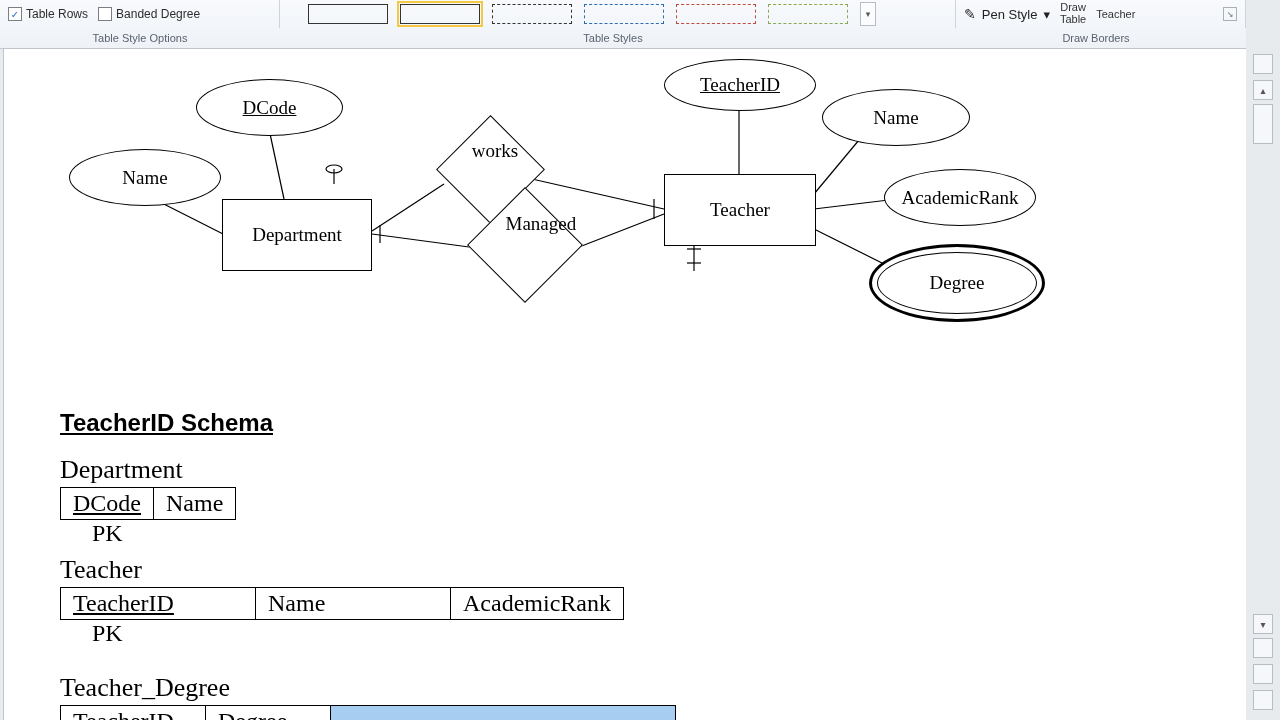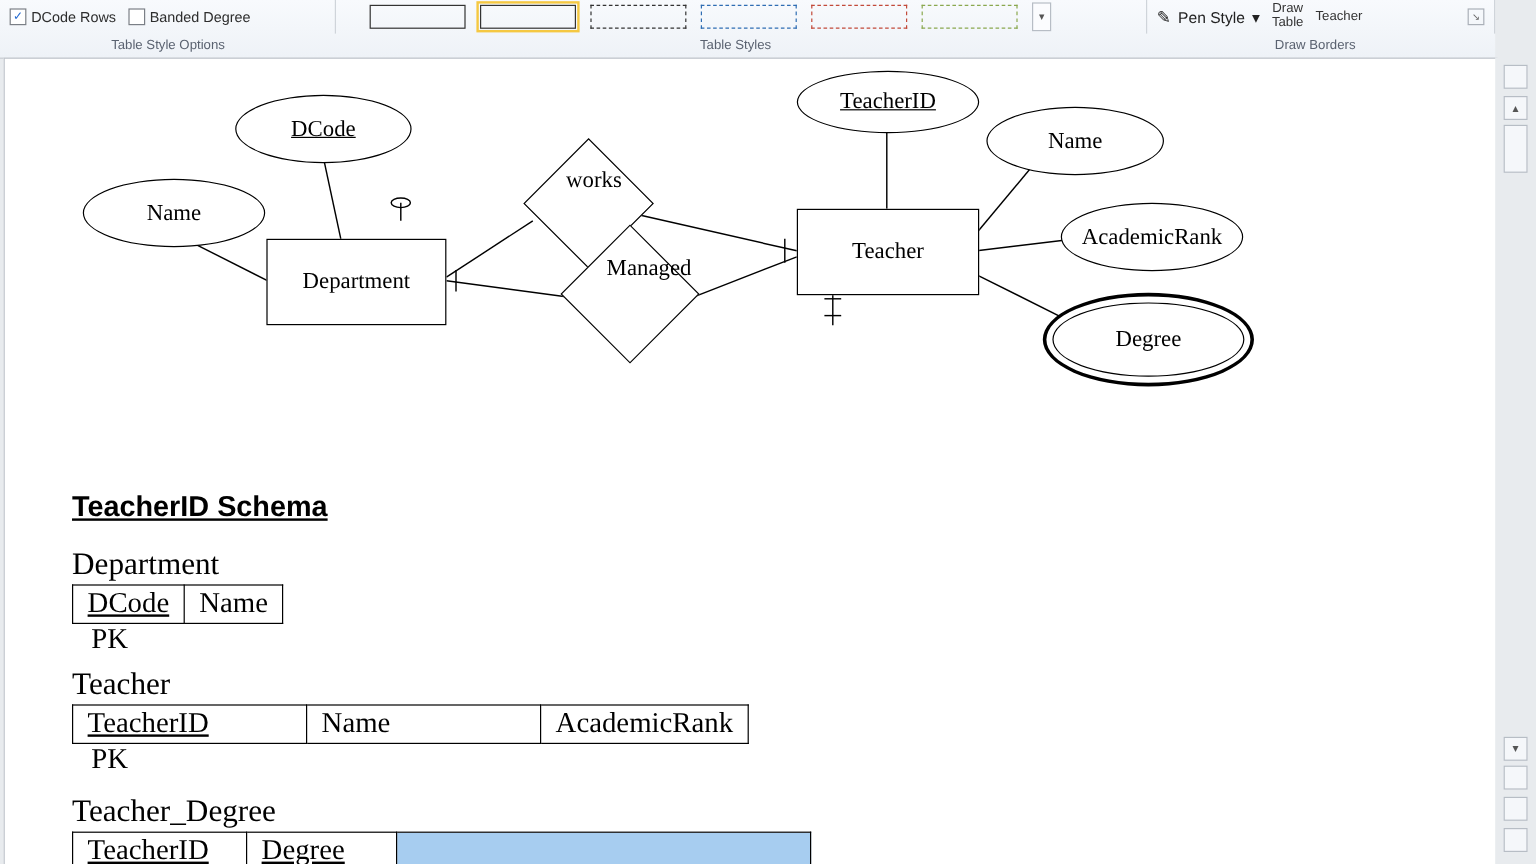--- a/index.html
+++ b/index.html
@@ -43,34 +43,34 @@
   svg.links{position:absolute;left:0;top:0;pointer-events:none;}
 
   
   .schema{position:absolute;left:56px;top:360px;font-family:"Times New Roman",serif;}
   .schema h2{font:700 24px Arial,sans-serif;text-decoration:underline;margin:0 0 18px 0;}
   .tname{font:400 26px "Times New Roman",serif;margin:8px 0 0 0;}
   .tbl{border-collapse:collapse;margin-top:2px;}
   .tbl td{border:1.5px solid #000;font:24px "Times New Roman",serif;padding:2px 12px;}
   .tbl td u{text-decoration:underline;}
   .tbl td.sel{background:#a7cdf0;}
-  .pk{font:24px "Times New Roman",serif;margin:0 0 0 16px;}
+  .pk{font:24px "Times New Roman",serif;margin:0 0 0 32px;}
 </style>
 </head>
 <body>
 
 <div class="app">
 
   <div class="ribbon">
     <div class="ribbon-groups">
 
       <div class="grp" style="width:280px">
         <label class="chk">
           <span class="chkbox">✓</span>
-          <span>DCode Rows</span>
+          <span>Table Rows</span>
         </label>
         <label class="chk">
           <span class="chkbox"></span>
           <span>Banded Degree</span>
         </label>
       </div>
 
       <div class="grp" style="flex:1">
         <div class="styles-gallery">
           <span class="style-thumb solid" style="border-color:#333"></span>
@@ -186,21 +186,21 @@
         <tbody>
             <tr>
           <td style="min-width:170px"><u>TeacherID</u></td>
           <td style="min-width:170px">Name</td>
           <td>AcademicRank</td>
         </tr>
       </tbody>
         </table>
       <div class="pk">PK</div>
 
-      <div class="tname" style="margin-top:14px">Teacher_Degree</div>
+      <div class="tname" style="margin-top:26px">Teacher_Degree</div>
       <table class="tbl">
         <tbody>
             <tr>
           <td style="min-width:120px"><u>TeacherID</u></td>
           <td style="min-width:100px"><u>Degree</u></td>
           <td class="sel" style="min-width:320px">&nbsp;</td>
         </tr>
       </tbody>
         </table>
     </div>

